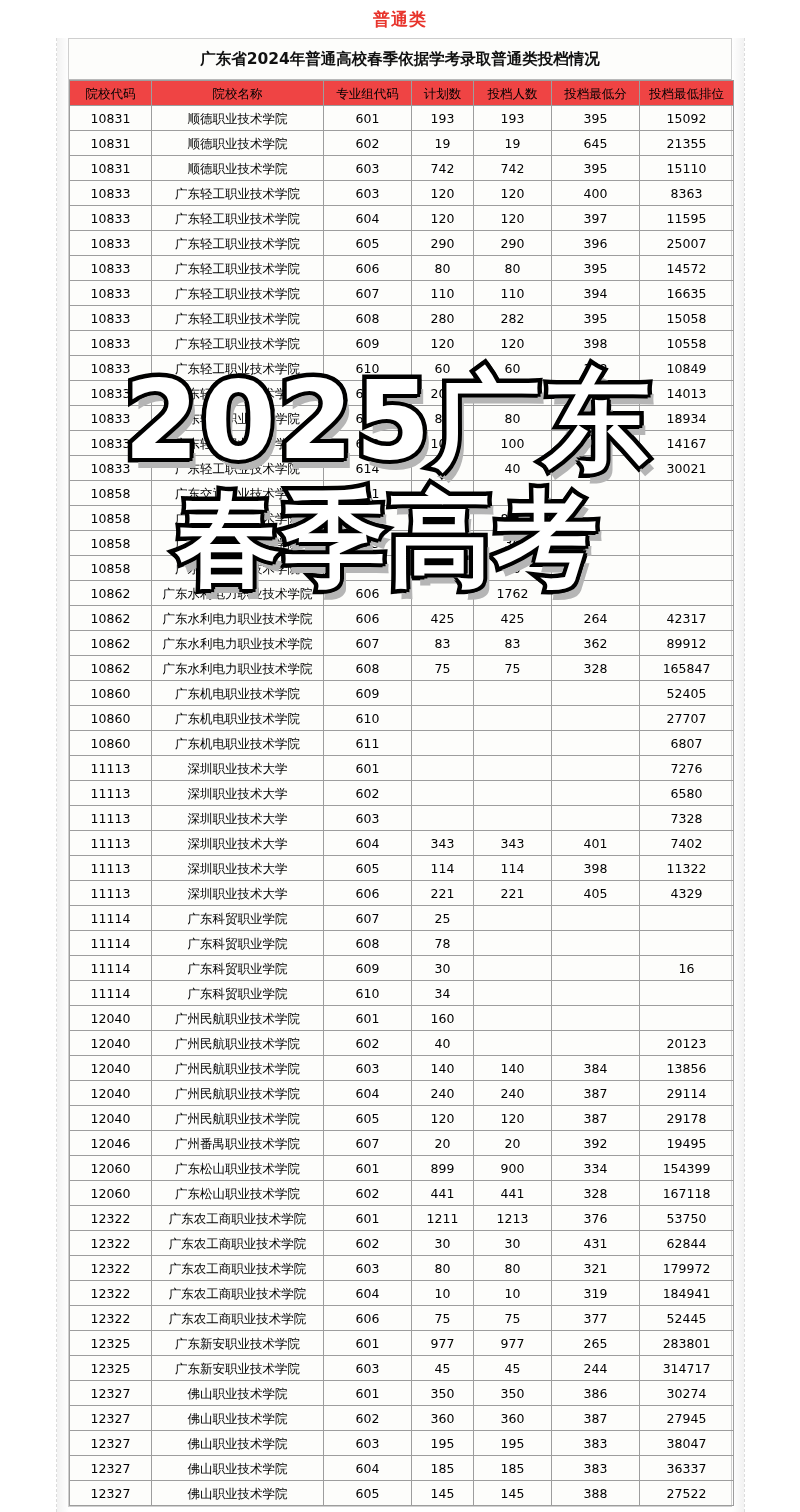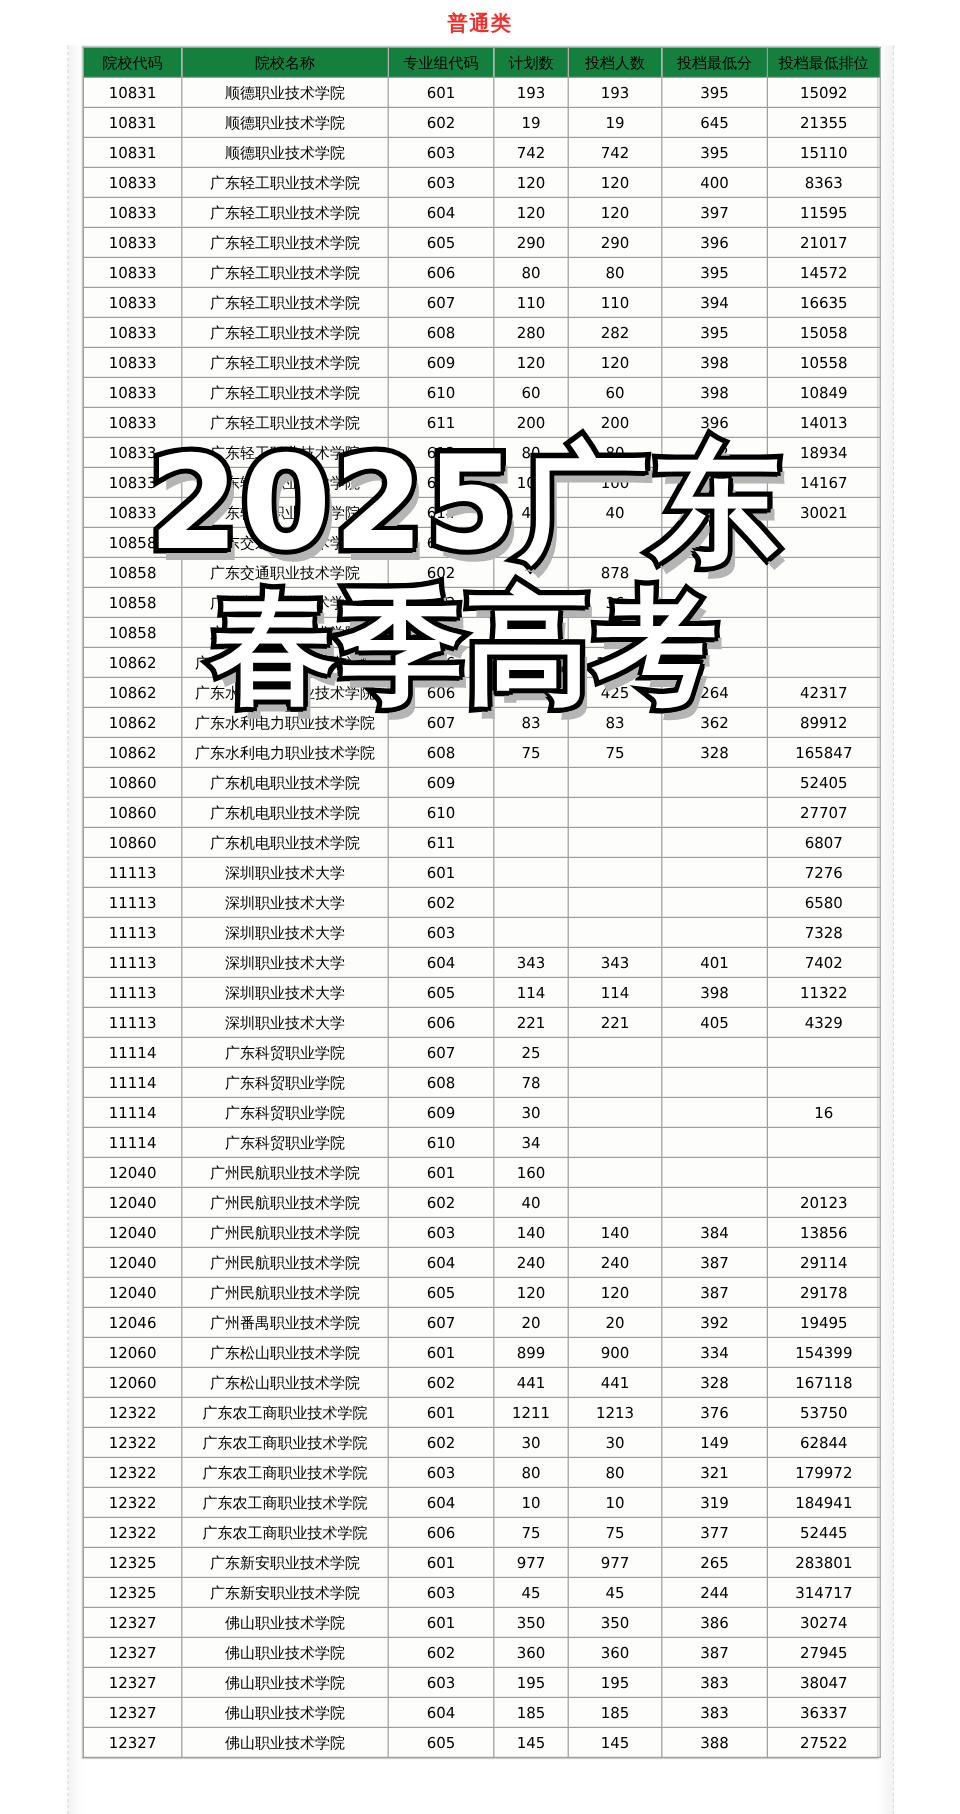--- a/index.html
+++ b/index.html
@@ -61,21 +61,21 @@
     border: 1px solid #9d9d9d;
     text-align: center;
     padding: 2px 1px;
     height: 20px;
     line-height: 17px;
     white-space: nowrap;
     overflow: hidden;
   }
   table.scores th {
     font-weight: normal;
-    background: #15803d;
+    background: #ef4444;
     font-size: 12.5px;
   }
   col.c0 { width: 82px; }
   col.c1 { width: 172px; }
   col.c2 { width: 88px; }
   col.c3 { width: 62px; }
   col.c4 { width: 78px; }
   col.c5 { width: 88px; }
   col.c6 { width: 94px; }
 
@@ -130,20 +130,21 @@
 <body>
 
 <div class="page">
 
   <div class="top-label">普通类</div>
 
   <div class="paper-edge-left"></div>
   <div class="paper-edge-right"></div>
 
   <div class="doc-wrap">
+    <div class="doc-title">广东省2024年普通高校春季依据学考录取普通类投档情况</div>
     <table class="scores">
       <colgroup>
         <col class="c0">
           <col class="c1">
           <col class="c2">
           <col class="c3">
           <col class="c4">
           <col class="c5">
           <col class="c6">
       </colgroup>
@@ -204,21 +205,21 @@
             <td>397</td>
             <td>11595</td>
           </tr>
           <tr>
             <td>10833</td>
             <td>广东轻工职业技术学院</td>
             <td>605</td>
             <td>290</td>
             <td>290</td>
             <td>396</td>
-            <td>21017</td>
+            <td>25007</td>
           </tr>
           <tr>
             <td>10833</td>
             <td>广东轻工职业技术学院</td>
             <td>606</td>
             <td>80</td>
             <td>80</td>
             <td>395</td>
             <td>14572</td>
           </tr>
@@ -563,21 +564,21 @@
             <td>1213</td>
             <td>376</td>
             <td>53750</td>
           </tr>
           <tr>
             <td>12322</td>
             <td>广东农工商职业技术学院</td>
             <td>602</td>
             <td>30</td>
             <td>30</td>
-            <td>149</td>
+            <td>431</td>
             <td>62844</td>
           </tr>
           <tr>
             <td>12322</td>
             <td>广东农工商职业技术学院</td>
             <td>603</td>
             <td>80</td>
             <td>80</td>
             <td>321</td>
             <td>179972</td>

